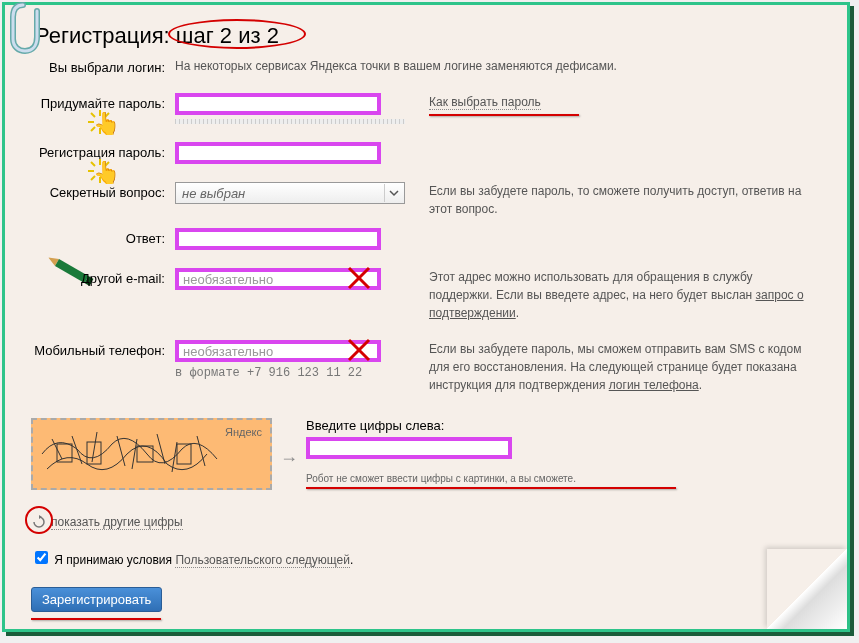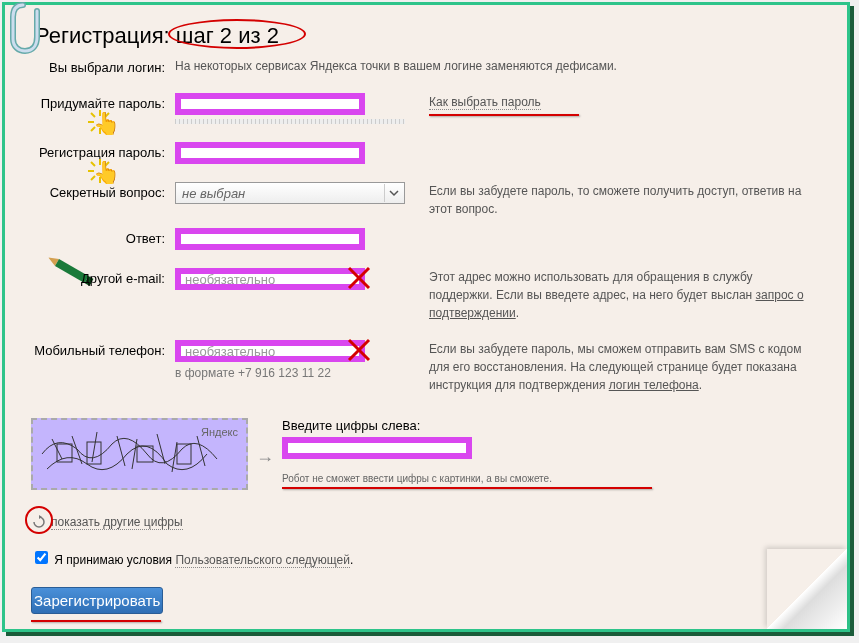--- a/index.html
+++ b/index.html
@@ -64,23 +64,23 @@
     position: relative;
   }
   .right-col {
     flex: 1;
     padding-left: 16px;
     color: #555;
     font-size: 12px;
     line-height: 1.5;
   }
   input[type=text], input[type=password] {
-    width: 190px;
+    width: 206px;
     height: 22px;
-    border: 6px solid #d946ef;
+    border: 4px solid #d946ef;
     padding: 0 4px;
     font-size: 13px;
     color: #888;
   }
   .select {
     width: 230px;
     height: 22px;
     border: 1px solid #999;
     background: linear-gradient(#fff,#eee);
     display: flex;
@@ -115,20 +115,21 @@
   .redline {
     height: 2px;
     background: #d40000;
     box-shadow: 1px 1px 2px rgba(0,0,0,0.3);
     margin-top: 3px;
   }
   .hint {
     color: #777;
     font-size: 12px;
     margin-top: 4px;
+    font-family: Liberation Mono, monospace;
   }
   .hand {
     position: absolute;
     font-size: 22px;
     pointer-events: none;
     z-index: 5;
   }
   .burst {
     position: absolute;
     width: 30px; height: 30px;
@@ -139,23 +140,23 @@
     left: 170px;
     top: -6px;
     pointer-events: none;
   }
   .captcha-box {
     display: flex;
     align-items: flex-start;
     margin: 24px 0 0 14px;
   }
   .captcha-stamp {
-    width: 217px; height: 72px;
+    width: 241px; height: 72px;
     border: 2px dashed #aaa;
-    background: #c4b5fd;
+    background: #fdba74;
     position: relative;
     padding: 4px;
   }
   .captcha-tag {
     position: absolute;
     top: 6px; right: 8px;
     font-size: 11px;
     color: #666;
   }
   .captcha-arrow {
@@ -196,22 +197,22 @@
     font-size: 12px;
   }
   .btn-row {
     margin: 20px 0 0 14px;
   }
   .submit-btn {
     background: linear-gradient(#4a90d9,#2f6fb5);
     color: #fff;
     border: 1px solid #2a5d96;
     border-radius: 3px;
-    padding: 4px 2px;
-    font-size: 15px;
+    padding: 4px 10px;
+    font-size: 13px;
     cursor: pointer;
   }
   .page-curl {
     position: absolute;
     right: 0; bottom: 0;
     width: 80px; height: 80px;
     background: linear-gradient(135deg, transparent 50%, #fff 50%, #ddd 60%, #fff 100%);
     box-shadow: -2px -2px 5px rgba(0,0,0,0.15);
   }
   .pen {

